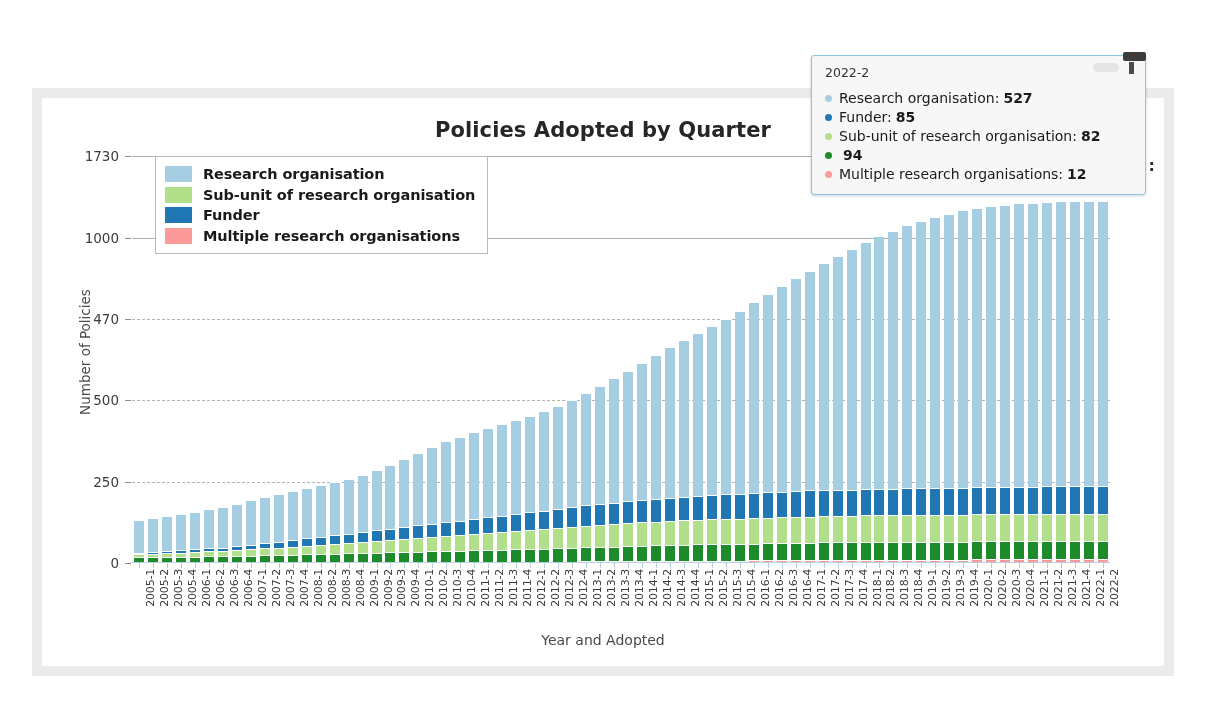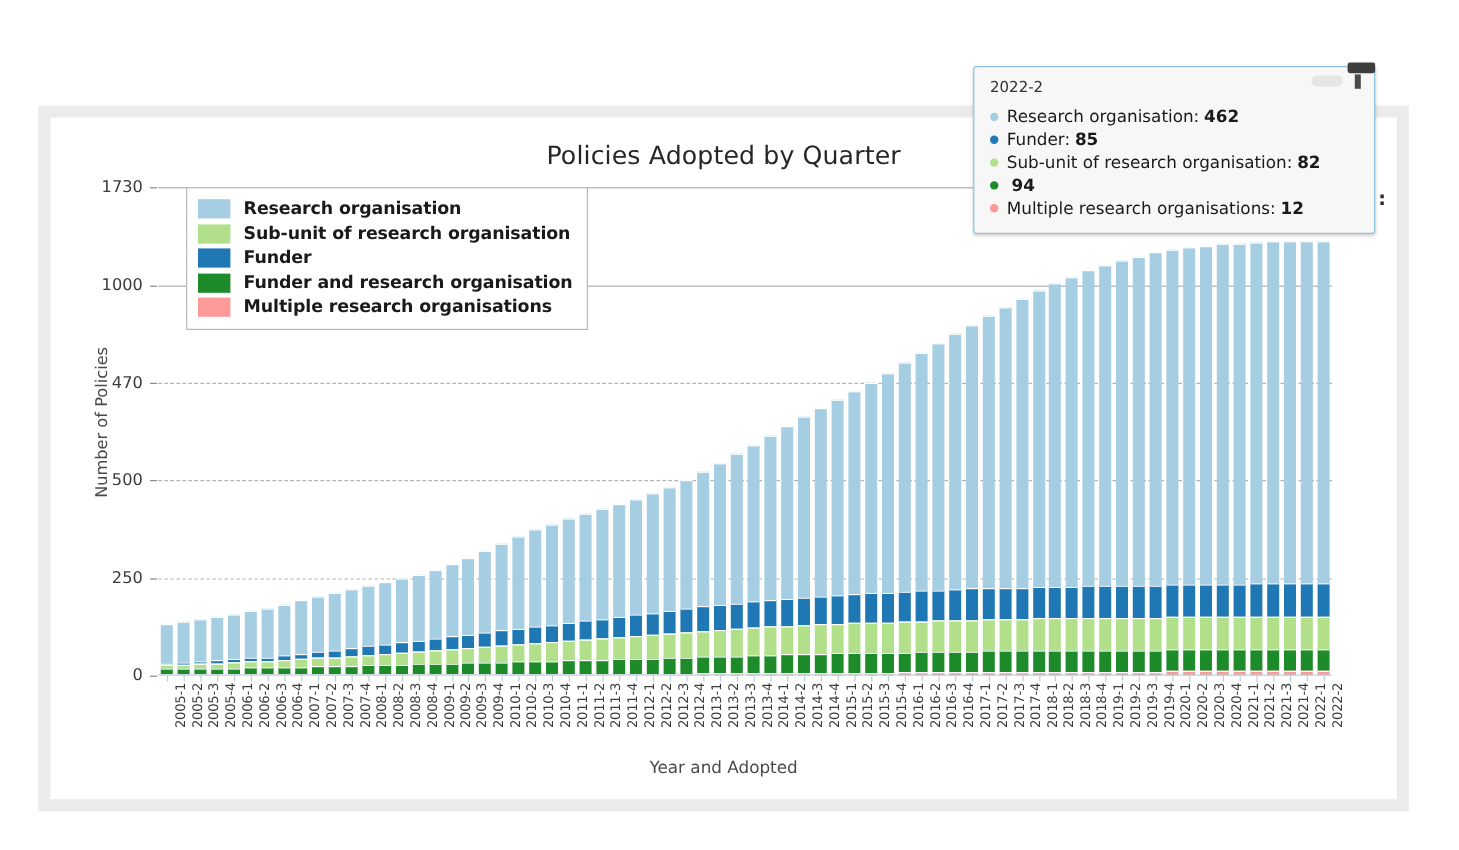--- a/index.html
+++ b/index.html
@@ -26,21 +26,21 @@
     background: #ffffff;
   }
 
   
   #chart-title {
     position: absolute;
     left: 0; top: 20px; width: 100%;
     text-align: center;
     font-size: 21px;
     color: #262626;
-    font-weight: 400;
+    font-weight: 700;
     letter-spacing: .1px;
   }
 
   
   
   #plot-area {
     position: absolute;
     left: 90px; top: 42px;
     width: 978px; height: 423px;
   }
@@ -902,39 +902,35 @@
           </div>
           <div class="legend-row">
             <span class="legend-swatch" style="background: rgb(178, 223, 138);"></span>
             <span class="legend-label">Sub-unit of research organisation</span>
           </div>
           <div class="legend-row">
             <span class="legend-swatch" style="background: rgb(31, 120, 180);"></span>
             <span class="legend-label">Funder</span>
           </div>
           <div class="legend-row">
-            <span class="legend-swatch" style="background: rgb(30, 139, 42);"></span>
-            <span class="legend-label">Funder and research organisation</span>
-          </div>
-          <div class="legend-row">
             <span class="legend-swatch" style="background: rgb(251, 154, 153);"></span>
             <span class="legend-label">Multiple research organisations</span>
           </div>
         </div>
 
     </div>
   </div>
 
   <div id="tooltip">
     <div id="tooltip-title">2022-2</div>
     <div id="tooltip-rows">
         <div class="tt-row">
           <span class="tt-dot" style="background: rgb(166, 206, 227);"></span>
           <span>Research organisation:</span>
-          <span class="tt-val">462</span>
+          <span class="tt-val">527</span>
         </div>
         <div class="tt-row">
           <span class="tt-dot" style="background: rgb(31, 120, 180);"></span>
           <span>Funder:</span>
           <span class="tt-val">85</span>
         </div>
         <div class="tt-row">
           <span class="tt-dot" style="background: rgb(178, 223, 138);"></span>
           <span>Sub-unit of research organisation:</span>
           <span class="tt-val">82</span>

